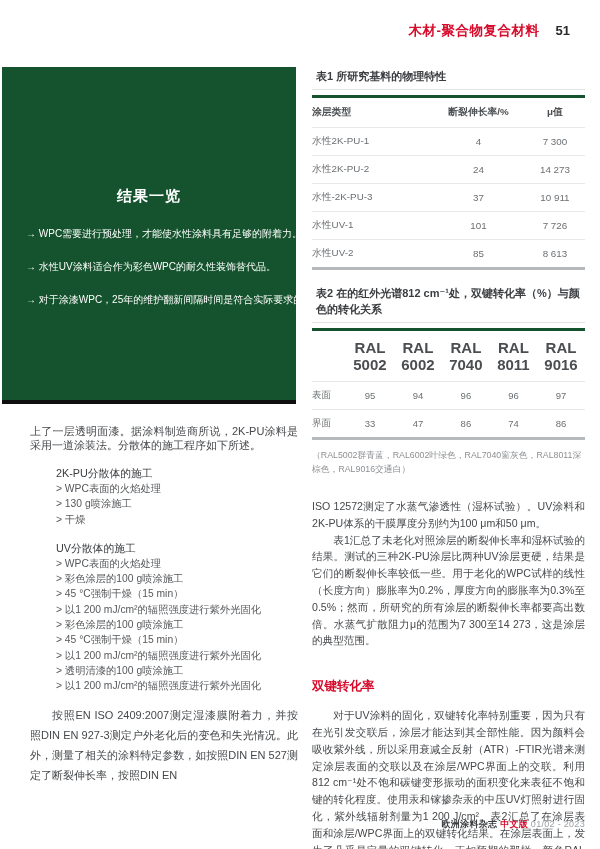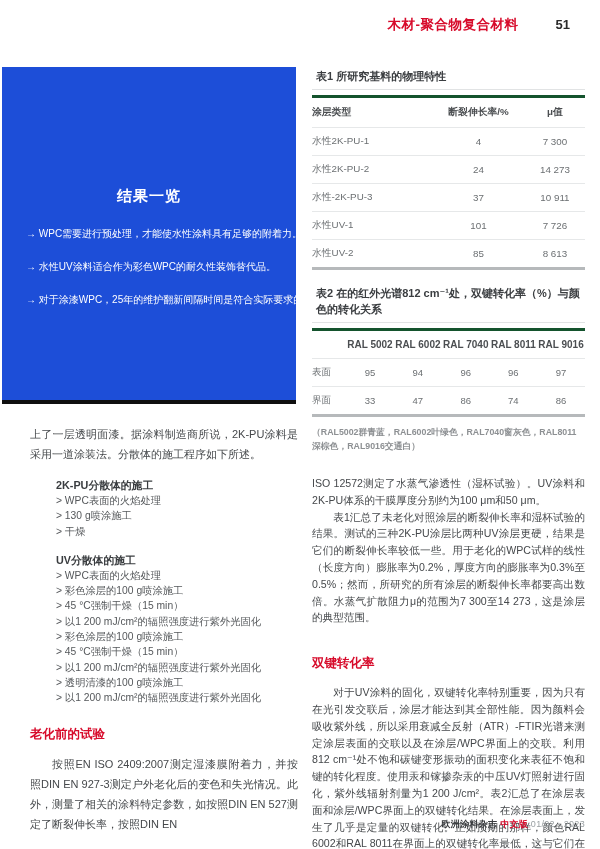--- a/index.html
+++ b/index.html
@@ -2,59 +2,59 @@
 <html><head>
 <meta charset="utf-8">
 <style>
   html,body{margin:0;padding:0;}
   body{
     width:600px;height:849px;background:#ffffff;position:relative;overflow:hidden;
     font-family:"Liberation Sans","DejaVu Sans",sans-serif;
     -webkit-font-smoothing:antialiased;
   }
   
-  .page-header{position:absolute;top:16px;right:30px;display:flex;gap:16px;align-items:baseline;}
+  .page-header{position:absolute;top:22px;right:30px;display:flex;gap:16px;align-items:baseline;}
   .header-title{color:#d70b2b;font-weight:bold;font-size:13.5px;letter-spacing:.5px;}
-  .header-page{color:#2a2a2a;font-weight:bold;font-size:13px;margin-left:21px;}
+  .header-page{color:#2a2a2a;font-weight:bold;font-size:13px;}
 
   
   .results-box{
     position:absolute;left:2px;top:67px;width:294px;height:337px;box-sizing:border-box;
-    background:#1d4ed8;border-bottom:4px solid #0f0f0f;color:#fff;
+    background:#14532d;border-bottom:4px solid #0f0f0f;color:#fff;
     padding:120px 24px 0 24px;
   }
   .results-title{text-align:center;font-size:15px;font-weight:bold;margin-bottom:22px;letter-spacing:1px;}
   .results-bullets .bullet{font-size:10px;line-height:12px;margin-bottom:21px;white-space:nowrap;}
 
   
   .left-col{position:absolute;left:30px;top:424px;width:268px;color:#45484b;}
-  .intro{font-size:11px;line-height:20px;text-align:justify;margin:0;}
+  .intro{font-size:11px;line-height:14px;text-align:justify;margin:0;}
   .steps-block{margin:13px 0 0 26px;}
-  .steps-heading{font-size:10.8px;font-weight:bold;color:#393c3f;line-height:16px;}
+  .steps-heading{font-size:10.8px;font-weight:normal;color:#393c3f;line-height:16px;}
   .step-line{font-size:10.3px;line-height:15.3px;color:#55585b;white-space:nowrap;}
   .red-heading{color:#d70b2b;font-weight:bold;font-size:12.5px;margin:20px 0 0 0;}
   .aging-para{margin:11px 0 0 0;font-size:11px;line-height:20px;text-align:justify;text-indent:2em;}
 
   
   .right-col{position:absolute;left:312px;top:64px;width:273px;color:#45484b;}
   .table-caption{font-size:11px;font-weight:bold;color:#3b3e41;line-height:16px;margin:4px;}
   .caption-rule{height:1px;background:#e1e3e4;margin-top:5px;}
   table.data-table{width:100%;border-collapse:collapse;border-top:3px solid #14532d;border-bottom:3px solid #b6b9bb;margin-top:5px;}
   .data-table th{font-size:9.8px;font-weight:bold;color:#4b4e51;padding:8px 0;}
   .data-table td{font-size:9.8px;color:#6b6f72;padding:7px 0;border-top:1px solid #e6e8e9;}
   #table1 th:nth-child(1),#table1 td:nth-child(1){text-align:left;width:44%;}
   #table1 th:nth-child(2),#table1 td:nth-child(2){text-align:center;width:34%;}
   #table1 th:nth-child(3),#table1 td:nth-child(3){text-align:center;width:22%;}
   #table2{margin-top:5px;}
-  #table2 th{font-size:10px;padding:8px 0;margin-left:39px;}
+  #table2 th{font-size:15px;padding:8px 0;margin-left:39px;}
   #table2 td{font-size:9.5px;}
   #table2 th:nth-child(1),#table2 td:nth-child(1){text-align:left;width:34px;}
   #table2 th:not(:first-child),#table2 td:not(:first-child){text-align:center;}
   .t2-caption{margin-top:15px;}
-  .table-footnote{font-size:8.8px;color:#8d9093;line-height:14px;margin-top:8px;font-weight:bold;}
+  .table-footnote{font-size:8.8px;color:#8d9093;line-height:14px;margin-top:8px;}
   .rc-para{font-size:10.6px;line-height:16.8px;text-align:justify;margin:0;}
   .rc-para.first{margin-top:22px;}
   .rc-para.indent{text-indent:2em;}
   .rc-red-heading{color:#d70b2b;font-weight:bold;font-size:12.5px;margin:29px 0 12px 0;}
 
   
   .page-footer{position:absolute;bottom:18px;right:15px;font-size:9px;letter-spacing:.3px;}
   .footer-journal{color:#393c3f;font-weight:bold;}
   .footer-edition{color:#d70b2b;font-weight:bold;}
   .footer-issue{color:#9aa0a3;}
@@ -96,21 +96,20 @@
         <div class="step-line">&gt; 45 °C强制干燥（15 min）</div>
         <div class="step-line">&gt; 以1 200 mJ/cm²的辐照强度进行紫外光固化</div>
         <div class="step-line">&gt; 彩色涂层的100 g喷涂施工</div>
         <div class="step-line">&gt; 45 °C强制干燥（15 min）</div>
         <div class="step-line">&gt; 以1 200 mJ/cm²的辐照强度进行紫外光固化</div>
         <div class="step-line">&gt; 透明清漆的100 g喷涂施工</div>
         <div class="step-line">&gt; 以1 200 mJ/cm²的辐照强度进行紫外光固化</div>
       </div>
   </div>
 
-  <div class="red-heading">老化前的试验</div>
   <p class="aging-para">按照EN ISO 2409:2007测定湿漆膜附着力，并按照DIN EN 927-3测定户外老化后的变色和失光情况。此外，测量了相关的涂料特定参数，如按照DIN EN 527测定了断裂伸长率，按照DIN EN</p>
 </div>
 
 <div class="right-col">
   <p class="table-caption">表1 所研究基料的物理特性</p>
   <div class="caption-rule"></div>
   <table class="data-table" id="table1" data-table="right_column.table1">
       <thead>
         <tr>
           <th>涂层类型</th>

